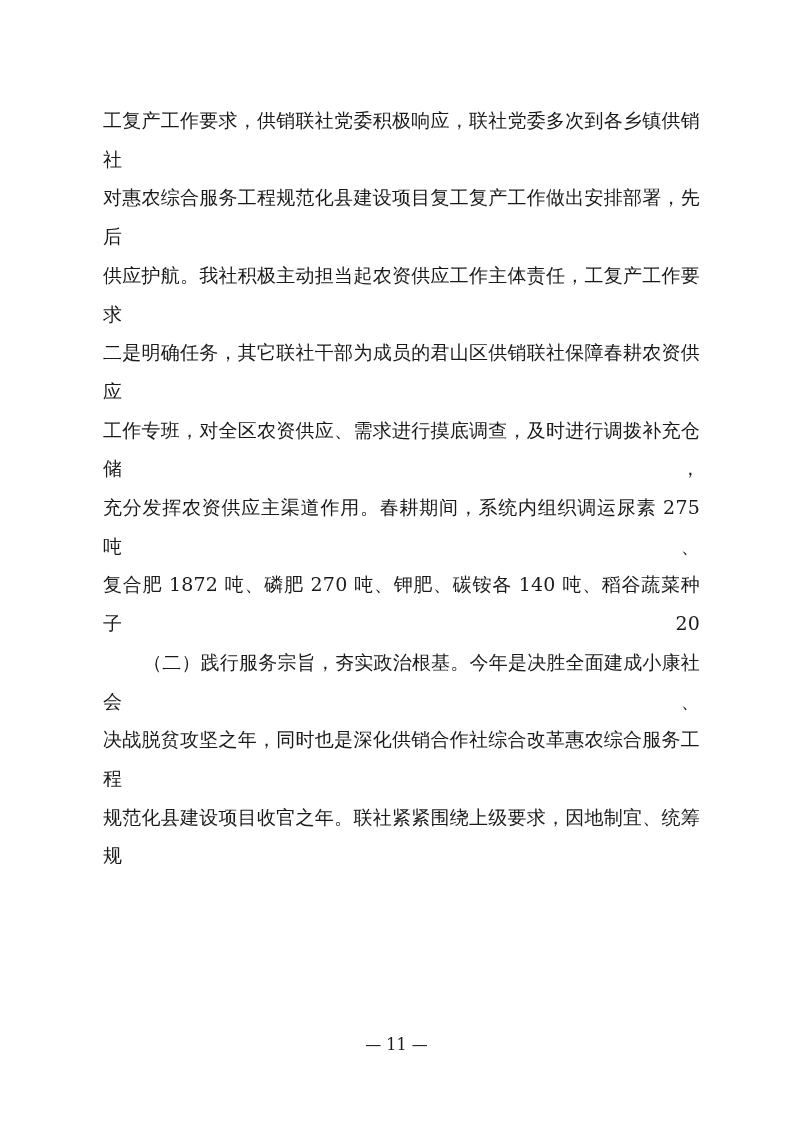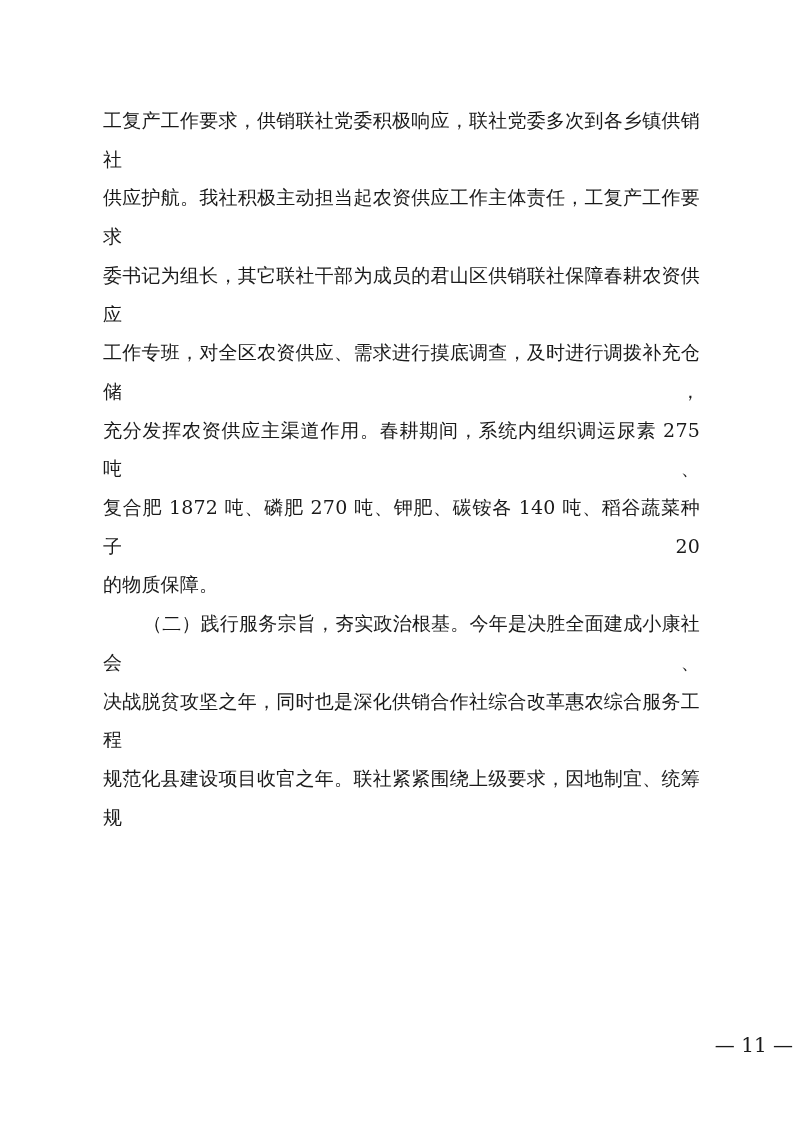--- a/index.html
+++ b/index.html
@@ -36,38 +36,38 @@
     text-align-last: left;
   }
   .line.indent {
     text-indent: 40px;
   }
   .footer {
     position: absolute;
     left: 0;
     top: 1033px;
     width: 793px;
-    text-align: right;
-    font-size: 20px;
+    text-align: center;
+    font-size: 16px;
     line-height: 24px;
     color: #1a1a1a;
   }
 </style>
 </head>
 <body>
 
 <div class="page">
   <div class="text-body">
       <div class="line">工复产工作要求，供销联社党委积极响应，联社党委多次到各乡镇供销社</div>
+      <div class="line">对惠农综合服务工程规范化县建设项目复工复产工作做出安排部署，先后</div>
       <div class="line">供应护航。我社积极主动担当起农资供应工作主体责任，工复产工作要求</div>
-      <div class="line">委书记为组长，其它联社干部为成员的君山区供销联社保障春耕农资供应</div>
+      <div class="line">二是明确任务，其它联社干部为成员的君山区供销联社保障春耕农资供应</div>
       <div class="line">工作专班，对全区农资供应、需求进行摸底调查，及时进行调拨补充仓储，</div>
       <div class="line">充分发挥农资供应主渠道作用。春耕期间，系统内组织调运尿素 275 吨、</div>
       <div class="line">复合肥 1872 吨、磷肥 270 吨、钾肥、碳铵各 140 吨、稻谷蔬菜种子 20</div>
-      <div class="line no-fill">的物质保障。</div>
       <div class="line indent">（二）践行服务宗旨，夯实政治根基。今年是决胜全面建成小康社会、</div>
       <div class="line">决战脱贫攻坚之年，同时也是深化供销合作社综合改革惠农综合服务工程</div>
       <div class="line">规范化县建设项目收官之年。联社紧紧围绕上级要求，因地制宜、统筹规</div>
     </div>
   <div class="footer">
     <span>— 11 —</span>
   </div>
 </div>
 
 </body></html>

